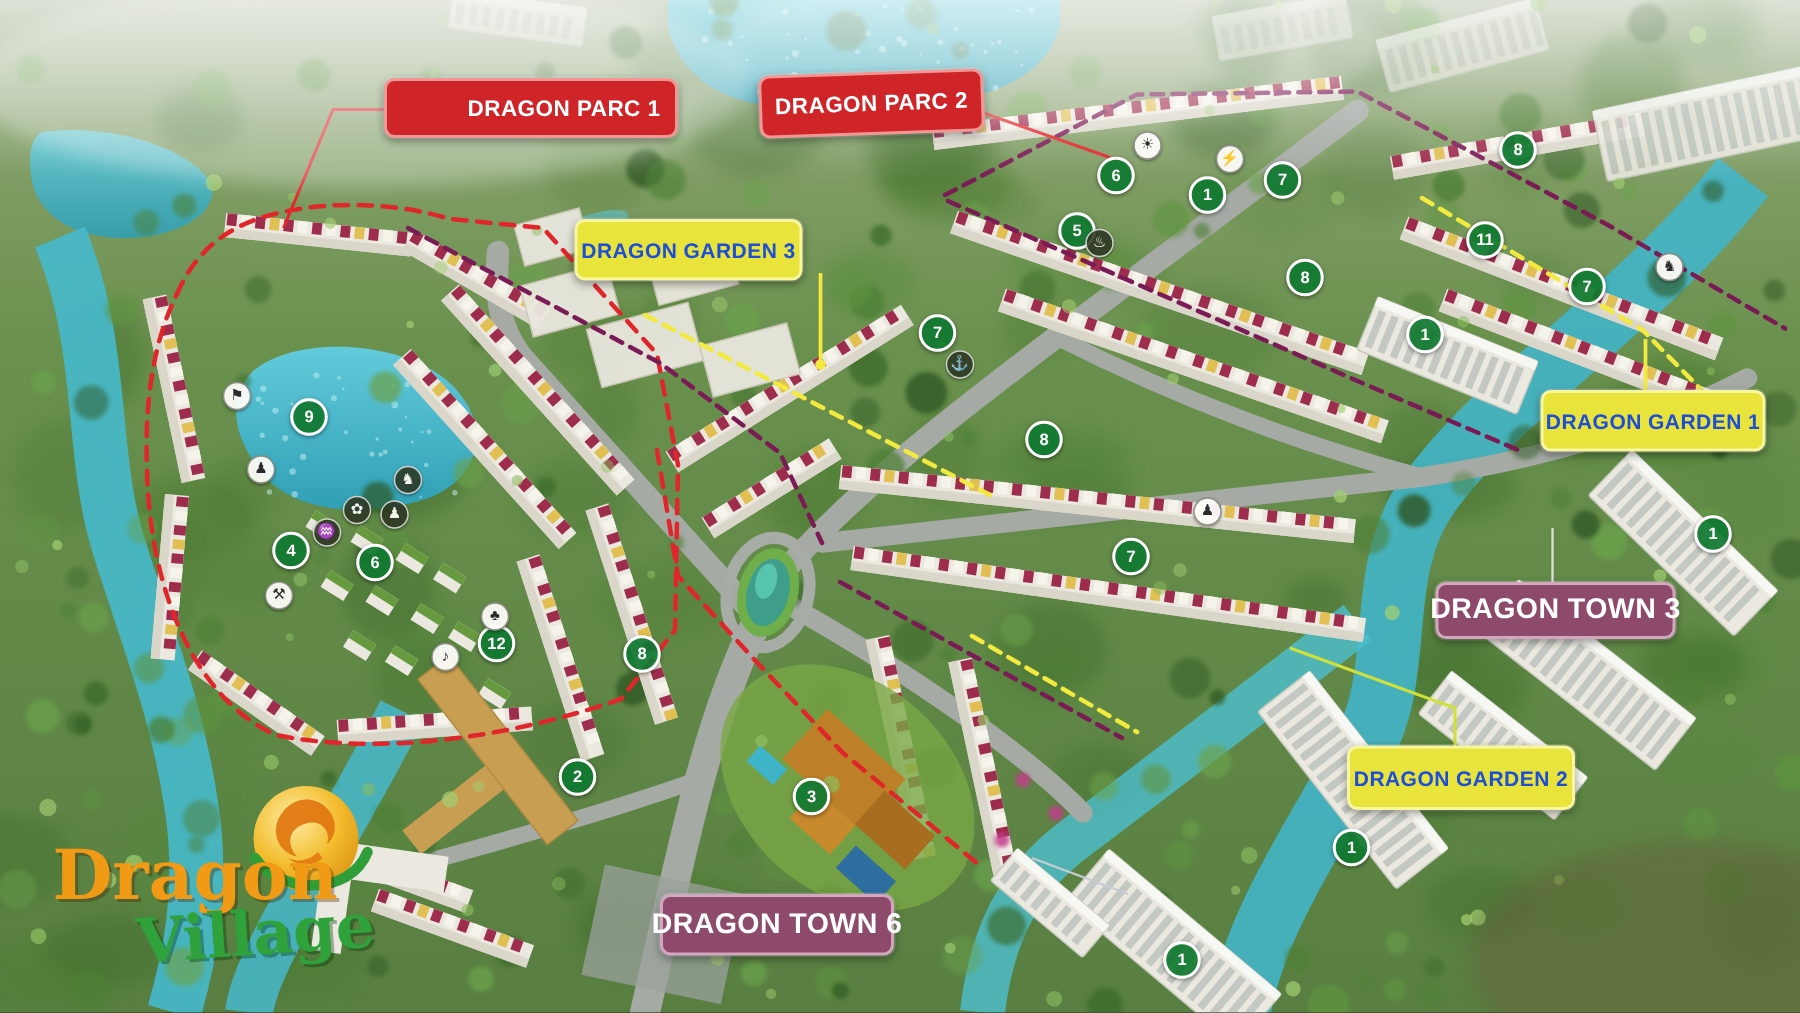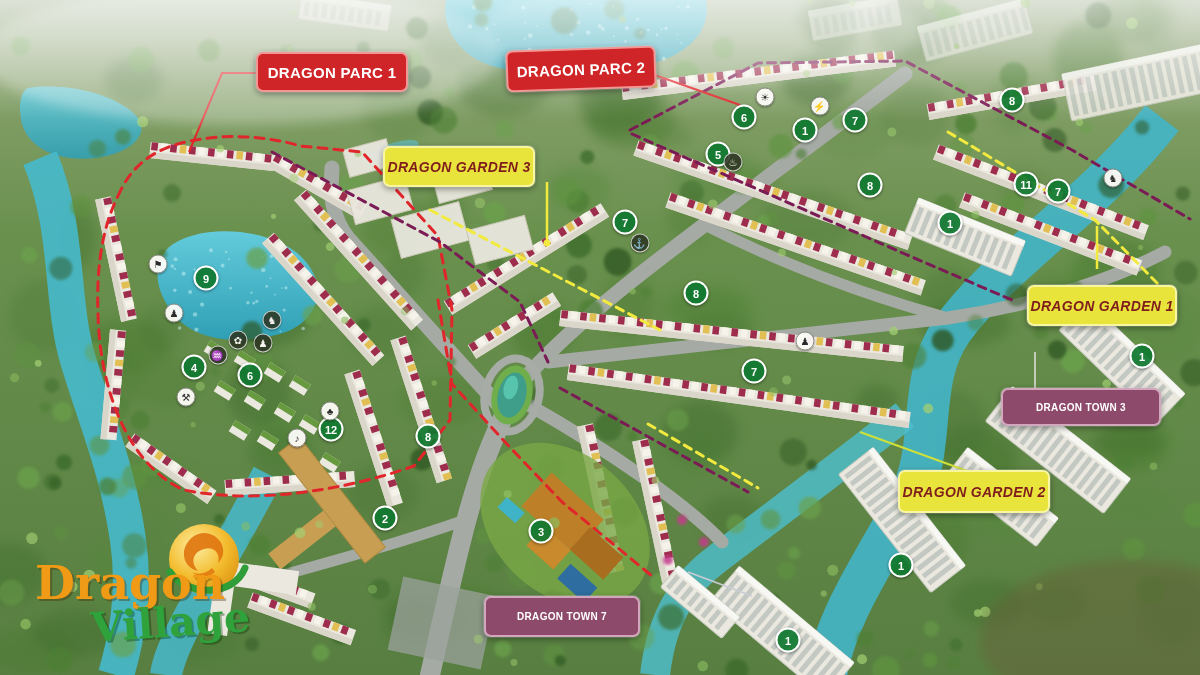--- a/index.html
+++ b/index.html
@@ -4,22 +4,22 @@
 <style>
   html,body{margin:0;padding:0;background:#1c1c1c;}
   .stage{position:relative;width:1200px;height:675px;overflow:hidden;
          background:#6d8f55;font-family:"Liberation Sans",sans-serif;}
   .stage svg.scene{position:absolute;left:0;top:0;}
   .overlay{position:absolute;left:0;top:0;width:1200px;height:675px;}
   .badge{position:absolute;display:flex;align-items:center;justify-content:center;
          font-weight:bold;border-radius:7px;white-space:nowrap;letter-spacing:.3px;
          box-shadow:0 2px 6px rgba(0,0,0,.4),0 0 0 1px rgba(255,255,255,.25);}
   .badge.red{background:#cf2528;color:#ffffff;border:2px solid rgba(255,190,185,.75);font-size:15px;}
-  .badge.yellow{background:#e9e43c;color:#7f1d1d;border:2px solid rgba(250,248,170,.9);font-size:14px;font-style:italic;}
-  .badge.purple{background:#8e4a6b;color:#ffffff;border:2px solid rgba(222,182,203,.85);font-size:10px;margin-left:44px;}
+  .badge.yellow{background:#e9e43c;color:#1d4ed8;border:2px solid rgba(250,248,170,.9);font-size:14px;}
+  .badge.purple{background:#8e4a6b;color:#ffffff;border:2px solid rgba(222,182,203,.85);font-size:19px;}
   .marker{position:absolute;width:21px;height:21px;border-radius:50%;
           background:rgba(16,120,48,.93);border:2px solid #fff;color:#fff;
           font-weight:bold;font-size:11px;display:flex;align-items:center;justify-content:center;
           transform:translate(-50%,-50%);box-shadow:0 1px 3px rgba(0,0,0,.45);}
   .amenity{position:absolute;width:17px;height:17px;border-radius:50%;
            display:flex;align-items:center;justify-content:center;font-size:10px;line-height:1;
            transform:translate(-50%,-50%);box-shadow:0 1px 2px rgba(0,0,0,.4);}
   .amenity.light{background:rgba(252,252,248,.95);color:#2b2b2b;border:1px solid #8d8d85;}
   .amenity.dark{background:rgba(44,54,34,.88);color:#f4f4ef;border:1px solid rgba(255,255,255,.75);}
   .logo{position:absolute;left:30px;top:502px;width:250px;height:170px;}
@@ -1314,44 +1314,44 @@
         <path d="M182,66 C176,72 168,73 162,70 C168,76 179,76 185,70 Z" fill="#e0760f" opacity="0.85"></path>
         <path d="M140,70 C156,94 203,96 215,66" stroke="#2f9e38" stroke-width="7" fill="none" stroke-linecap="round"></path>
         <text x="7" y="99" font-family="DejaVu Serif, serif" font-size="46" font-weight="bold" fill="rgba(70,35,0,0.35)">Dragon</text>
         <text x="5" y="97" font-family="DejaVu Serif, serif" font-size="46" font-weight="bold" fill="#f09a15">Dragon</text>
         <g transform="rotate(-4 62 140)">
           <text x="64" y="142" font-family="DejaVu Serif, serif" font-size="41" font-weight="bold" fill="rgba(0,45,0,0.35)">Village</text>
           <text x="62" y="140" font-family="DejaVu Serif, serif" font-size="41" font-weight="bold" fill="#2fa23c">Village</text>
         </g>
       </svg>
     </div>
-  <div class="badge red" style="left: 256px; top: 52px; width: 148px; height: 36px;">DRAGON PARC 1</div>
+  <div class="badge red" style="left: 256px; top: 52px; width: 148px; height: 36px; padding-left: 44px;">DRAGON PARC 1</div>
       <div class="badge red" style="left: 506px; top: 48px; width: 146px; height: 38px; transform: rotate(-2deg);">DRAGON PARC 2</div>
       <div class="badge yellow" style="left: 383px; top: 146px; width: 148px; height: 37px;">DRAGON GARDEN 3</div>
-      <div class="badge yellow" style="left: 1027px; top: 285px; width: 146px; height: 37px;">DRAGON GARDEN 1</div>
+      <div class="badge yellow" style="left: 1027px; top: 260px; width: 146px; height: 37px;">DRAGON GARDEN 1</div>
       <div class="badge purple" style="left: 957px; top: 388px; width: 156px; height: 34px;">DRAGON TOWN 3</div>
-      <div class="badge yellow" style="left: 898px; top: 470px; width: 148px; height: 39px;">DRAGON GARDEN 2</div>
-      <div class="badge purple" style="left: 440px; top: 596px; width: 152px; height: 37px;">DRAGON TOWN 7</div>
+      <div class="badge yellow" style="left: 898px; top: 497px; width: 148px; height: 39px;">DRAGON GARDEN 2</div>
+      <div class="badge purple" style="left: 440px; top: 596px; width: 152px; height: 37px;">DRAGON TOWN 6</div>
       <div class="marker" style="left: 206px; top: 278px;">9</div>
       <div class="marker" style="left: 194px; top: 367px;">4</div>
       <div class="marker" style="left: 250px; top: 375px;">6</div>
       <div class="marker" style="left: 331px; top: 429px;">12</div>
       <div class="marker" style="left: 428px; top: 436px;">8</div>
       <div class="marker" style="left: 385px; top: 518px;">2</div>
       <div class="marker" style="left: 541px; top: 531px;">3</div>
       <div class="marker" style="left: 625px; top: 222px;">7</div>
       <div class="marker" style="left: 696px; top: 293px;">8</div>
       <div class="marker" style="left: 754px; top: 371px;">7</div>
       <div class="marker" style="left: 744px; top: 117px;">6</div>
       <div class="marker" style="left: 718px; top: 154px;">5</div>
       <div class="marker" style="left: 805px; top: 130px;">1</div>
       <div class="marker" style="left: 855px; top: 120px;">7</div>
       <div class="marker" style="left: 870px; top: 185px;">8</div>
       <div class="marker" style="left: 1012px; top: 100px;">8</div>
-      <div class="marker" style="left: 990px; top: 184px; margin-left: 36px;">11</div>
+      <div class="marker" style="left: 990px; top: 160px;">11</div>
       <div class="marker" style="left: 1058px; top: 191px;">7</div>
       <div class="marker" style="left: 950px; top: 223px;">1</div>
       <div class="marker" style="left: 1142px; top: 356px;">1</div>
       <div class="marker" style="left: 901px; top: 565px;">1</div>
       <div class="marker" style="left: 788px; top: 640px;">1</div>
       <div class="amenity light" style="left: 158px; top: 264px;">⚑</div>
       <div class="amenity light" style="left: 174px; top: 313px;">♟</div>
       <div class="amenity dark" style="left: 272px; top: 320px;">♞</div>
       <div class="amenity dark" style="left: 238px; top: 340px;">✿</div>
       <div class="amenity dark" style="left: 263px; top: 343px;">♟</div>

